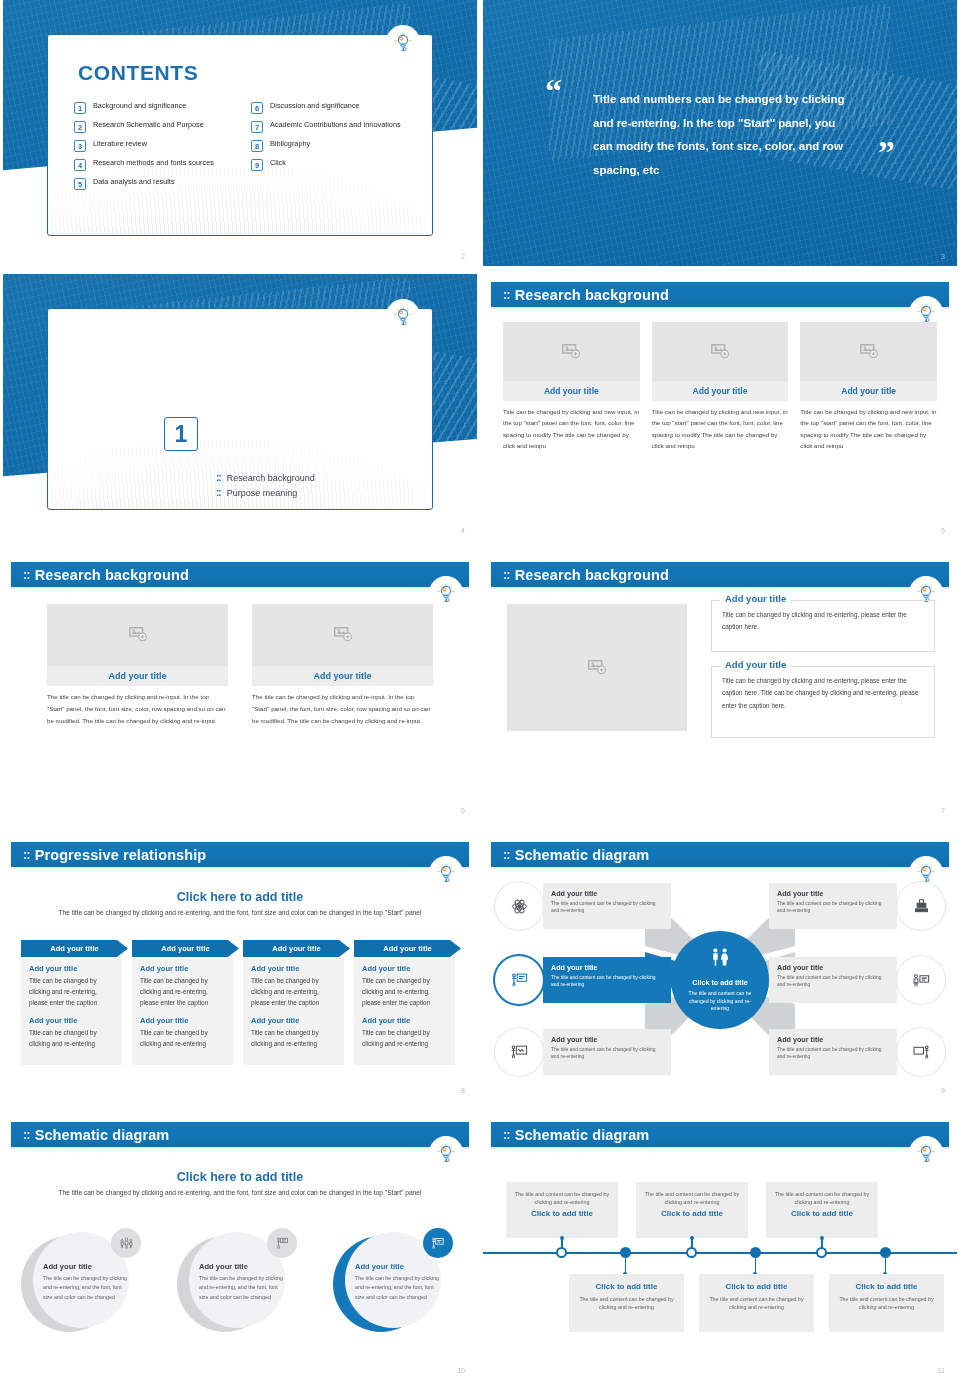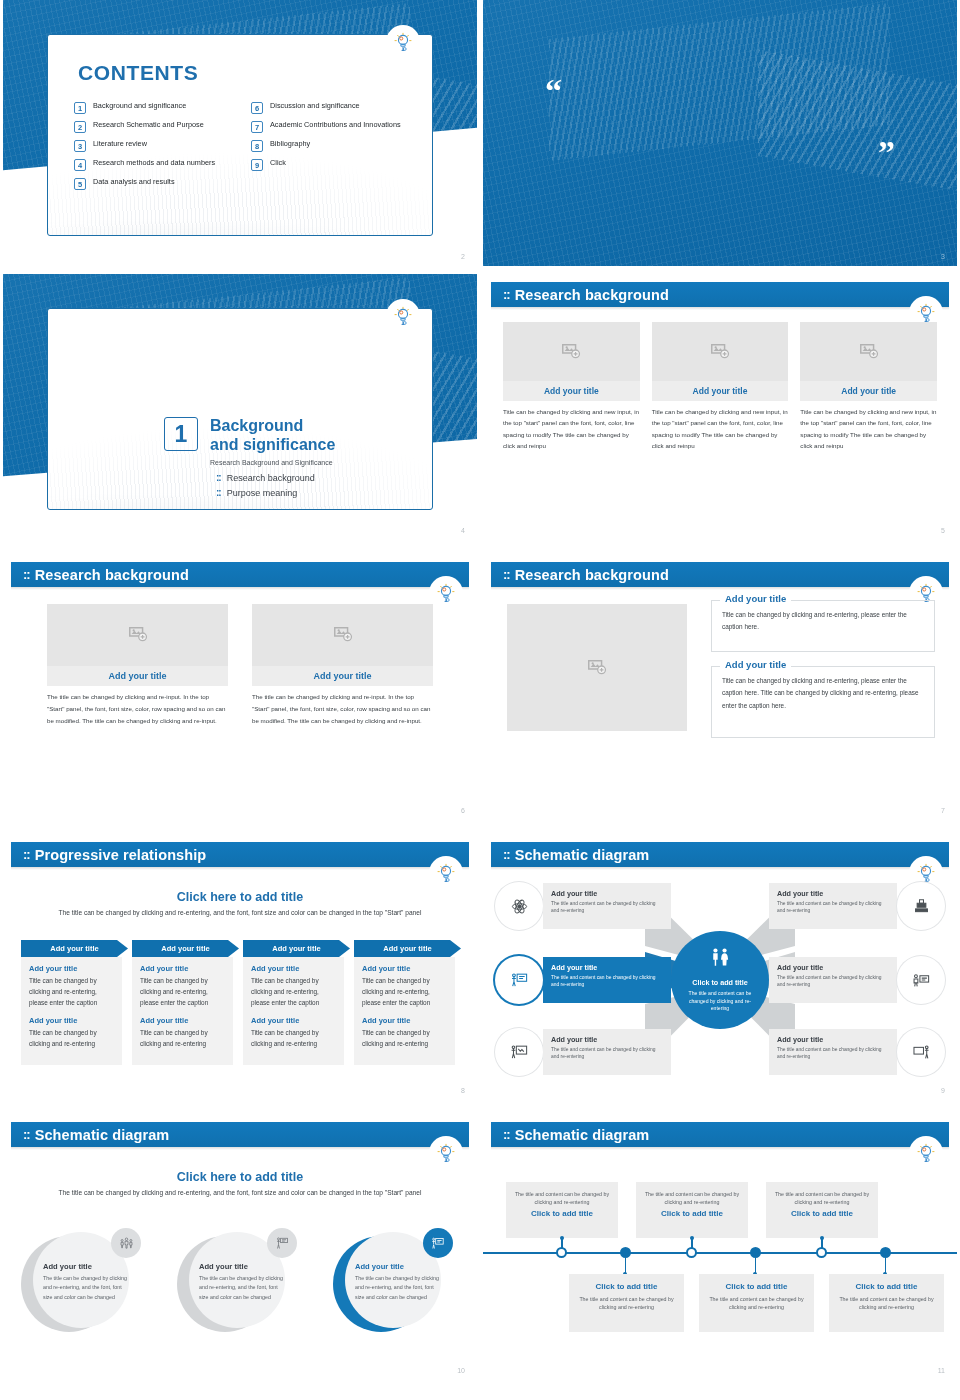--- a/index.html
+++ b/index.html
@@ -283,21 +283,21 @@
           <div class="toc-row">
               <span class="toc-num">2</span>
               <span class="toc-txt">Research Schematic and Purpose</span>
             </div>
           <div class="toc-row">
               <span class="toc-num">3</span>
               <span class="toc-txt">Literature review</span>
             </div>
           <div class="toc-row">
               <span class="toc-num">4</span>
-              <span class="toc-txt">Research methods and data numbers</span>
+              <span class="toc-txt">Research methods and fonts sources</span>
             </div>
           <div class="toc-row">
               <span class="toc-num">5</span>
               <span class="toc-txt">Data analysis and results</span>
             </div>
         </div>
         <div class="toc-col">
           <div class="toc-row">
               <span class="toc-num">6</span>
               <span class="toc-txt">Discussion and significance</span>
@@ -329,37 +329,33 @@
           </svg>
       </div>
     </div>
     <div class="pagenum">2</div>
   </div>
 
   <div class="slide r1">
     <div class="photo-bg"></div>
     <div class="quote-wrap">
       <div class="qmark open">“</div>
+      <div class="qtext">Title and numbers can be changed by clicking and re-entering. In the top "Start" panel, you can modify the fonts, font size, color, and row spacing, etc</div>
       <div class="qmark close">”</div>
     </div>
     <div class="pagenum white">3</div>
   </div>
 
   <div class="slide r2">
     <div class="photo-bg"></div>
     <div class="diag-cut b"></div>
     <div class="card">
       <div class="wave"></div>
       <div class="sec-box">
         <div class="sec-num">1</div>
-        <div>
-          <div class="sec-title">Background</div>
-          <div class="sec-title">and significance</div>
-          <div class="sec-sub">Research Background and Significance</div>
-        </div>
       </div>
       <div class="sec-list">
         <div class="sec-li">
             <span class="cd">::</span>
             <span>Research background</span>
           </div>
         <div class="sec-li">
             <span class="cd">::</span>
             <span>Purpose meaning</span>
           </div>

